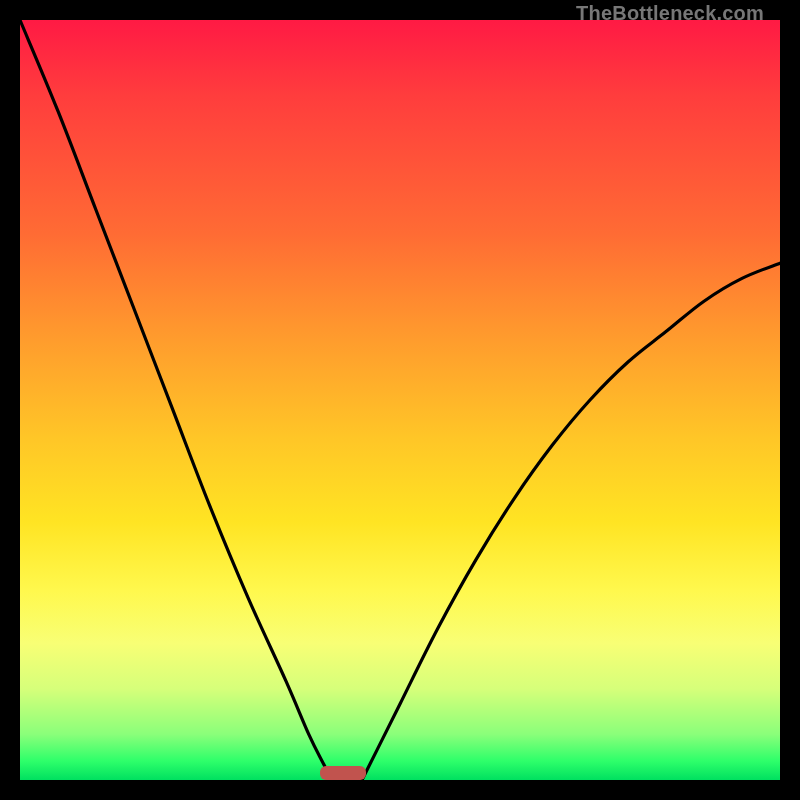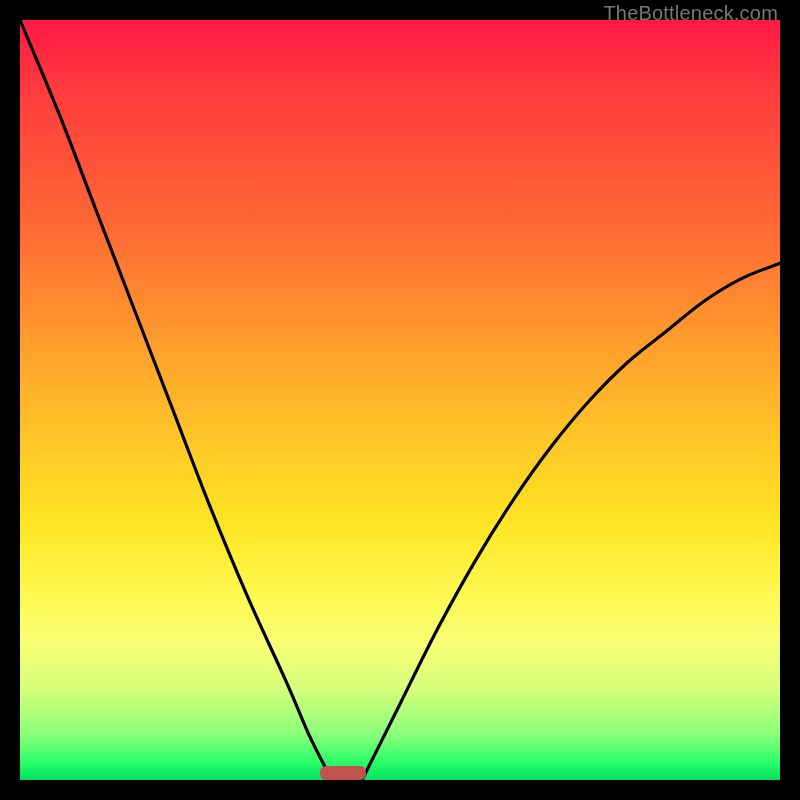--- a/index.html
+++ b/index.html
@@ -36,24 +36,24 @@
       #f8ff75 82%,
       #d6ff7a 88%,
       #8aff7a 94%,
       #2eff6a 97.5%,
       #00e060 100%
     );
   }
   .watermark {
     position: absolute;
     top: 2px;
-    right: 22px;
+    right: 36px;
     color: #777;
     font-size: 20px;
-    font-weight: 400;
+    font-weight: 700;
     letter-spacing: 0.2px;
     user-select: none;
   }
   svg.curve {
     position: absolute;
     left: 0;
     top: 0;
     width: 760px;
     height: 760px;
     overflow: visible;

